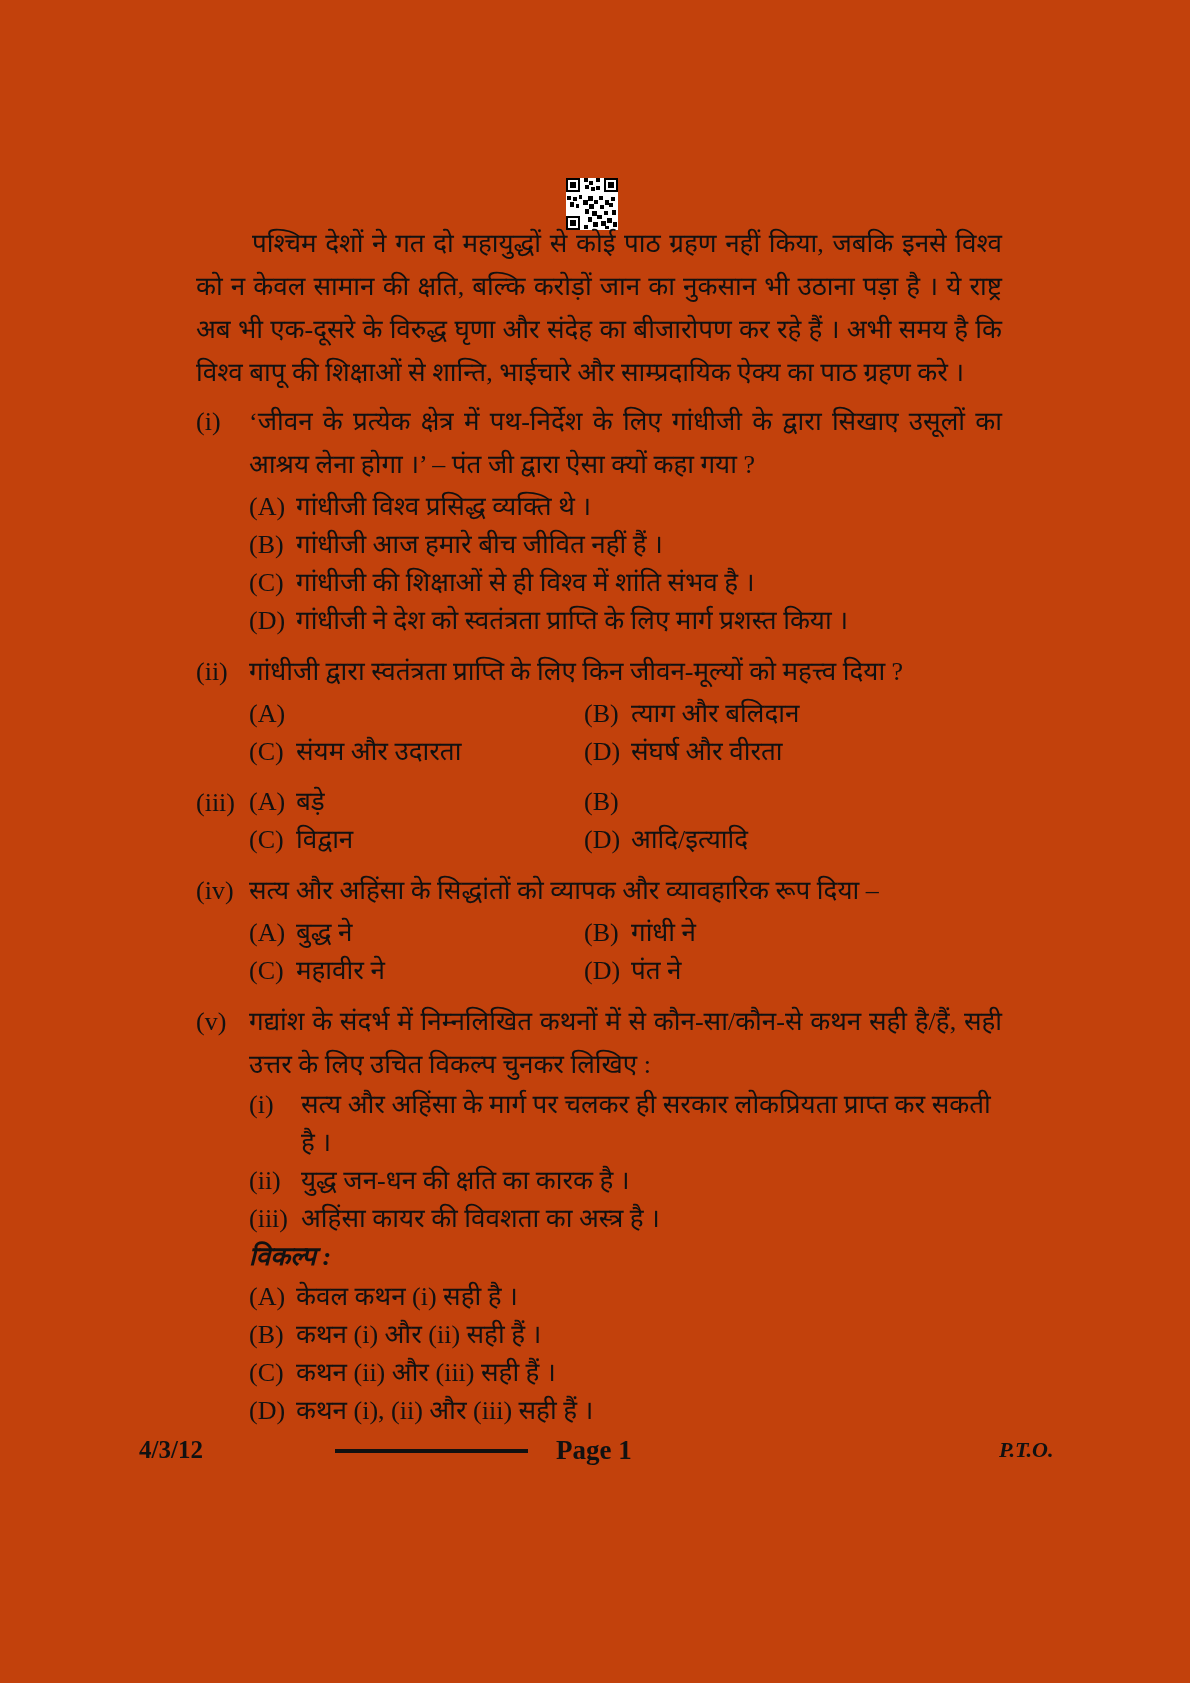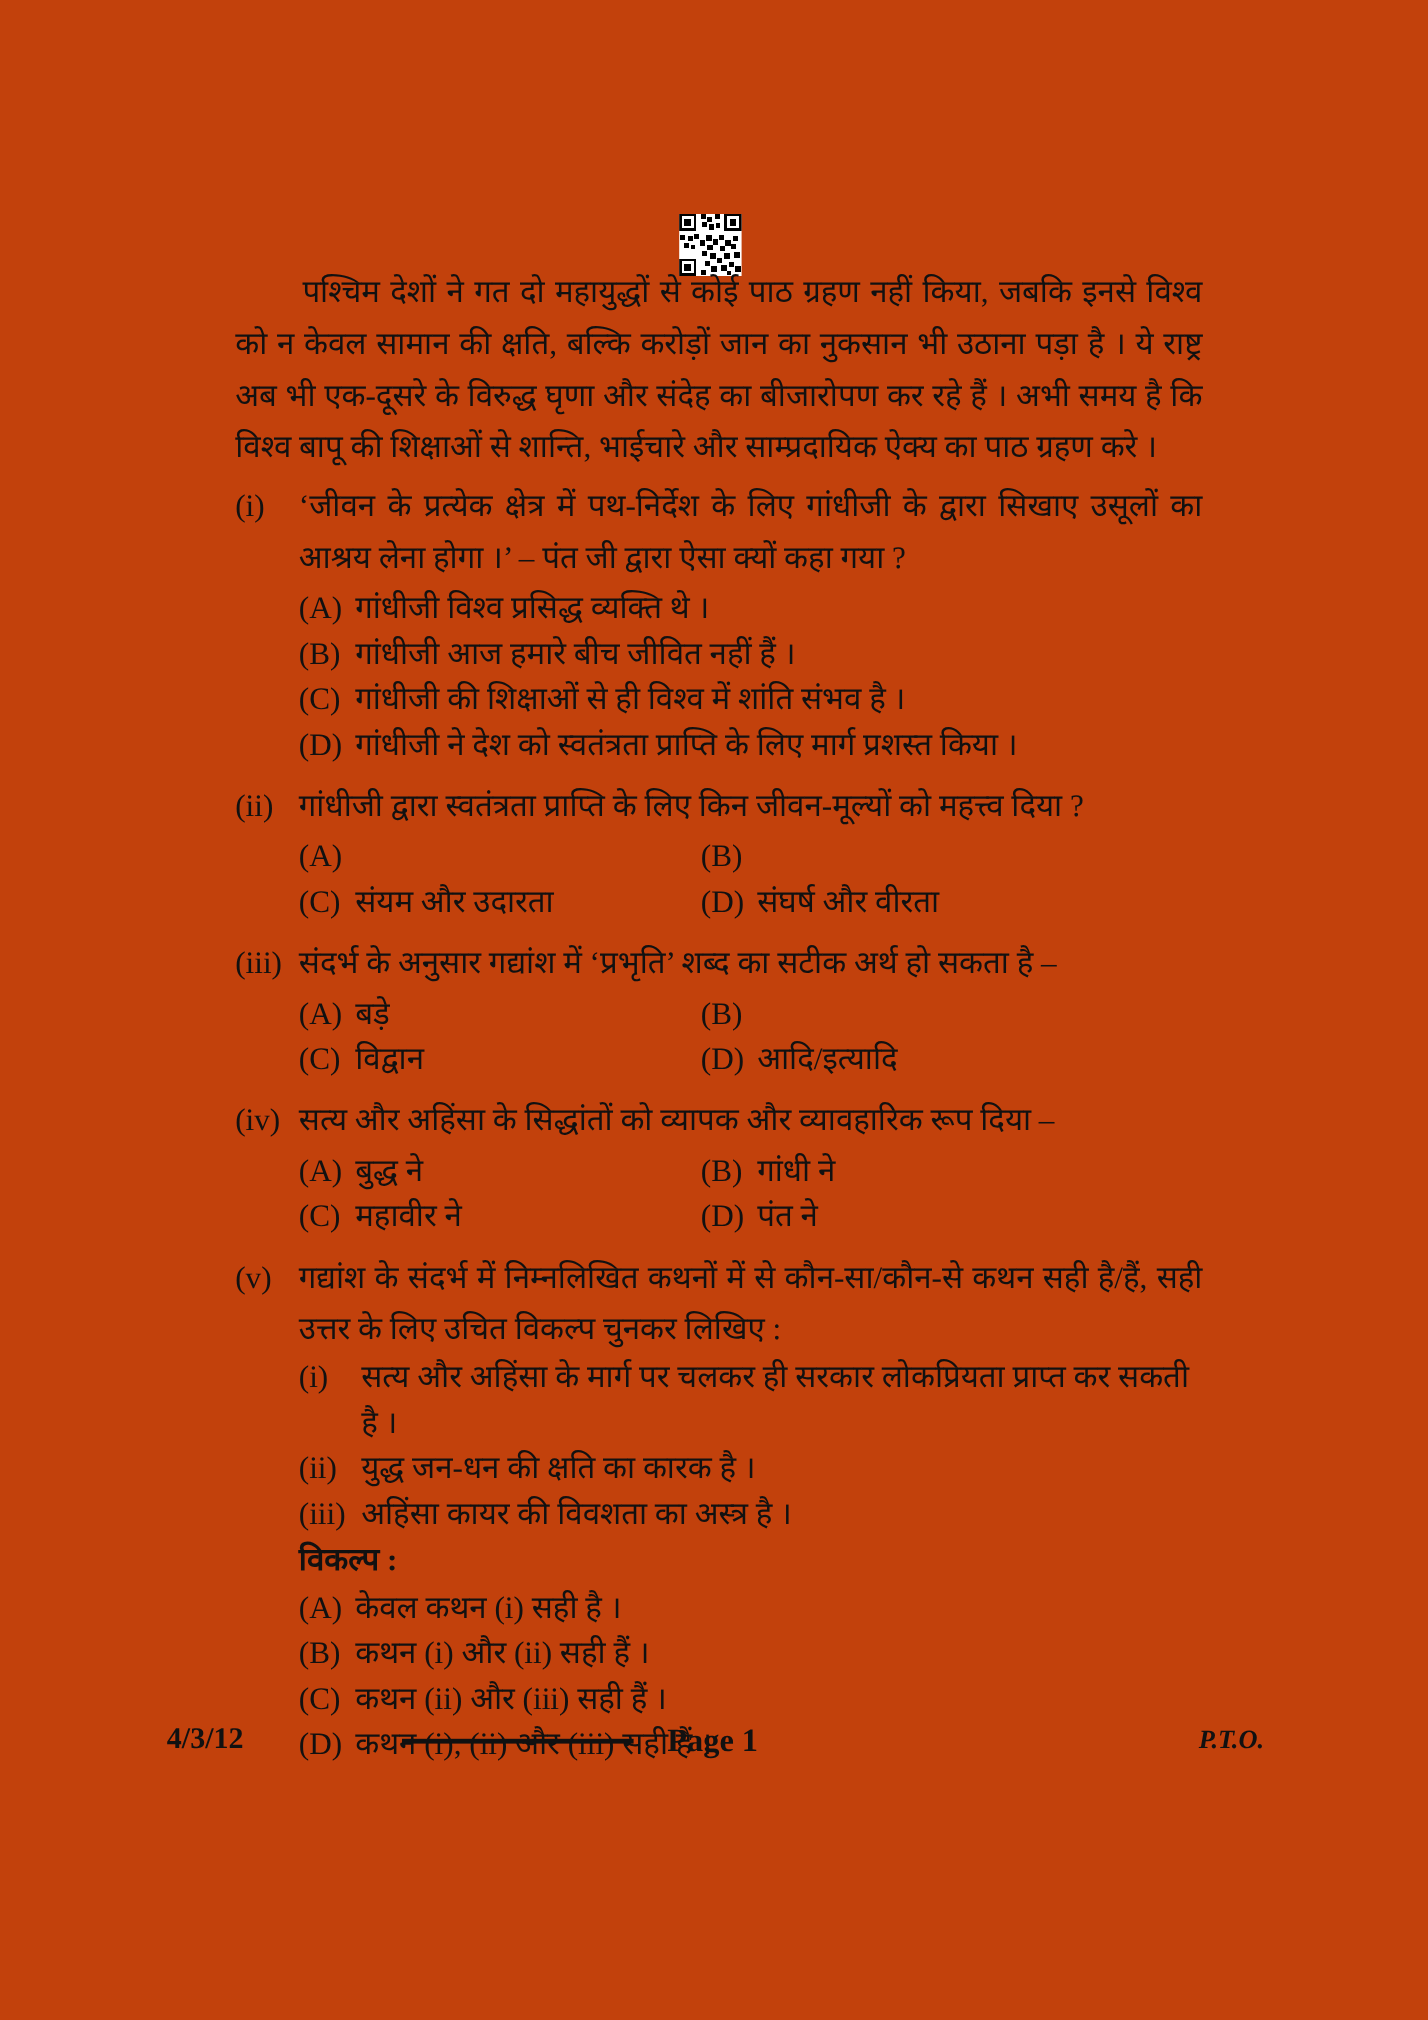--- a/index.html
+++ b/index.html
@@ -32,21 +32,21 @@
   .otext{flex:1 1 auto;}
 
   .opts.twocol{display:grid;grid-template-columns:335px auto;}
   .opts.twocol .opt{line-height:38px;}
 
   .stmts{margin-top:0;}
   .stmt{display:flex;align-items:flex-start;line-height:38px;}
   .slabel{flex:0 0 52px;}
   .stext{flex:1 1 auto;}
 
-  .opts-heading{font-weight:bold;line-height:38px;}
+  .opts-heading{font-weight:bold;line-height:38px;font-style:italic;}
 
   
   .footer{position:absolute;left:0;top:1436px;width:1190px;height:28px;}
   .footer-code{position:absolute;left:139px;top:0;font-weight:bold;font-size:25px;line-height:28px;}
   .footer-line{position:absolute;left:335px;top:13px;width:193px;height:4px;background:#111;}
   .footer-page{position:absolute;left:556px;top:0;font-weight:bold;font-size:27px;line-height:28px;}
   .footer-pto{position:absolute;left:999px;top:0;font-weight:bold;font-style:italic;font-size:22px;line-height:28px;}
 </style>
 </head>
 <body>
@@ -131,37 +131,37 @@
     <div class="q">
       <span class="qnum">(ii)</span>
       <div class="qbody">
         <p class="qtext">गांधीजी द्वारा स्वतंत्रता प्राप्ति के लिए किन जीवन-मूल्यों को महत्त्व दिया ?</p>
         <div class="opts twocol">
           <div class="opt">
             <span class="olabel">(A)</span>
           </div>
           <div class="opt">
             <span class="olabel">(B)</span>
+            <span class="otext">त्याग और बलिदान</span>
           </div>
           <div class="opt">
             <span class="olabel">(C)</span>
             <span class="otext">संयम और उदारता</span>
           </div>
           <div class="opt">
             <span class="olabel">(D)</span>
             <span class="otext">संघर्ष और वीरता</span>
           </div>
         </div>
       </div>
     </div>
 
     <div class="q">
       <span class="qnum">(iii)</span>
       <div class="qbody">
-        <p class="qtext">संदर्भ के अनुसार गद्यांश में ‘प्रभृति’ शब्द का सटीक अर्थ हो सकता है –</p>
         <div class="opts twocol">
           <div class="opt">
             <span class="olabel">(A)</span>
             <span class="otext">बड़े</span>
           </div>
           <div class="opt">
             <span class="olabel">(B)</span>
           </div>
           <div class="opt">
             <span class="olabel">(C)</span>

